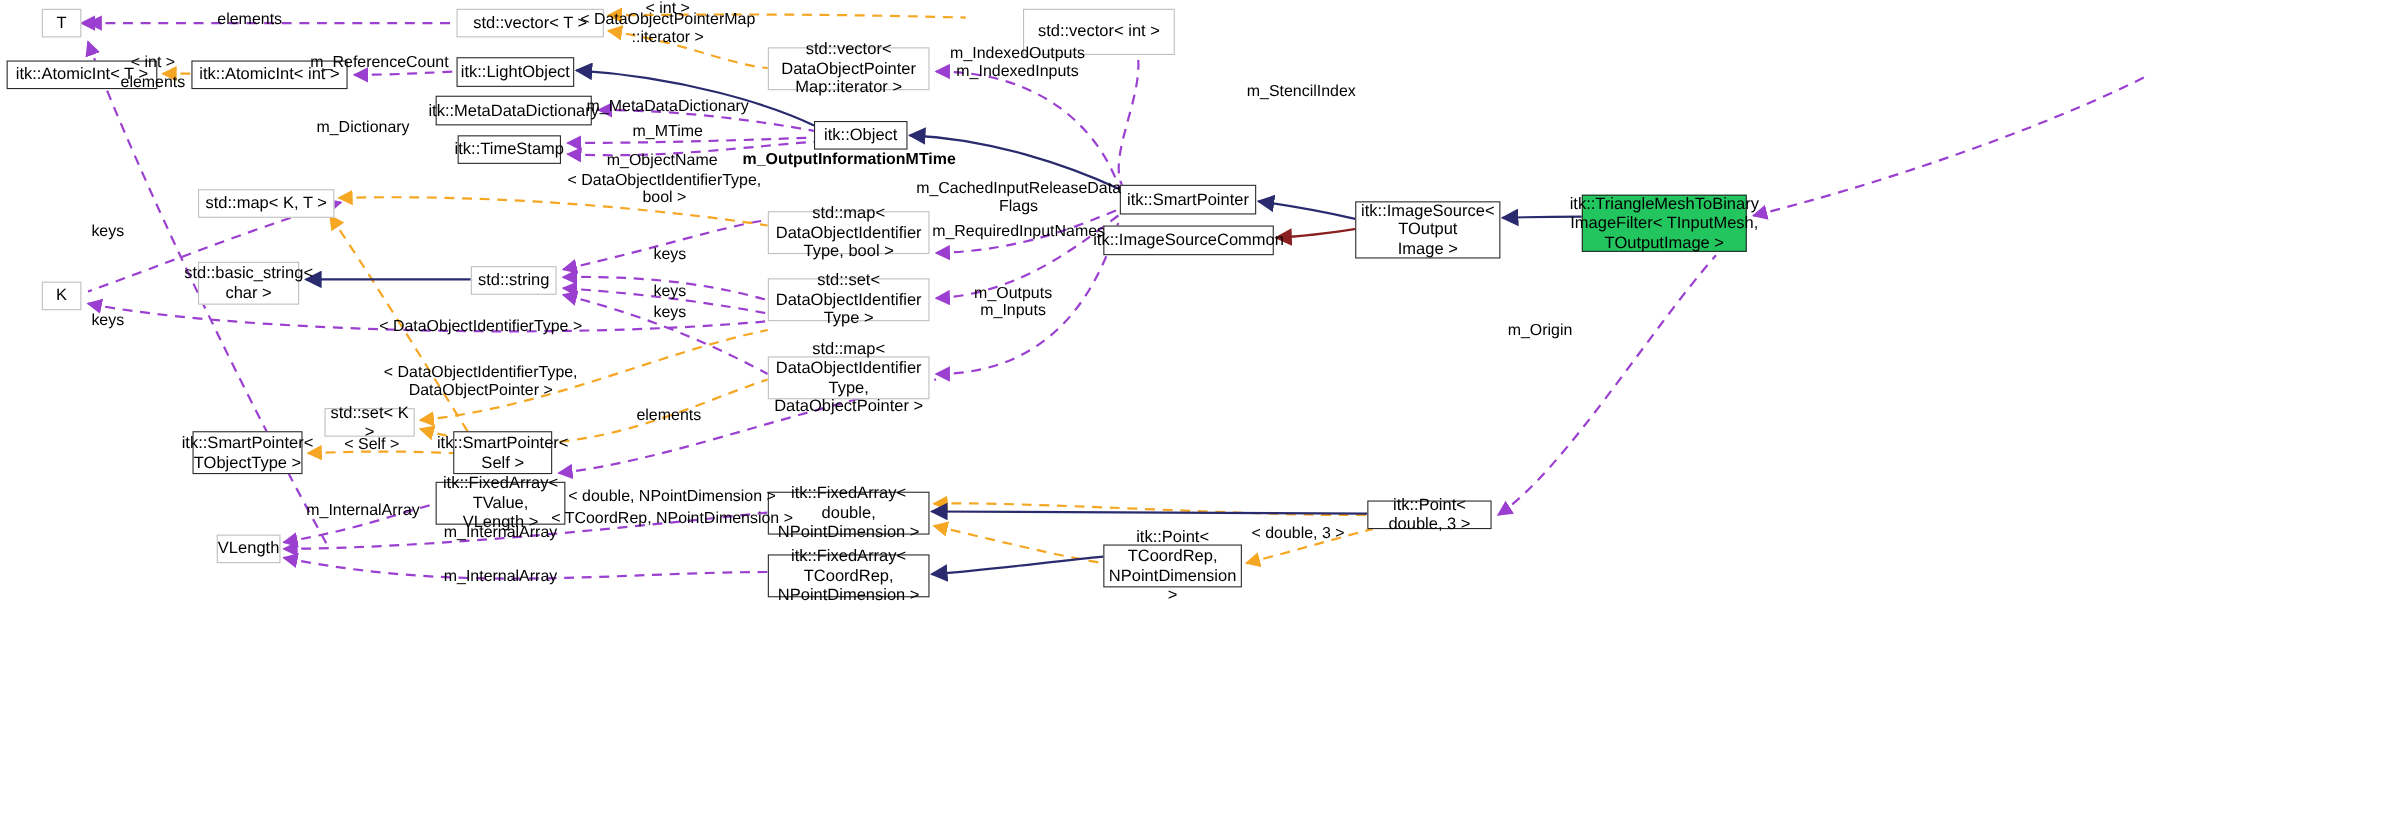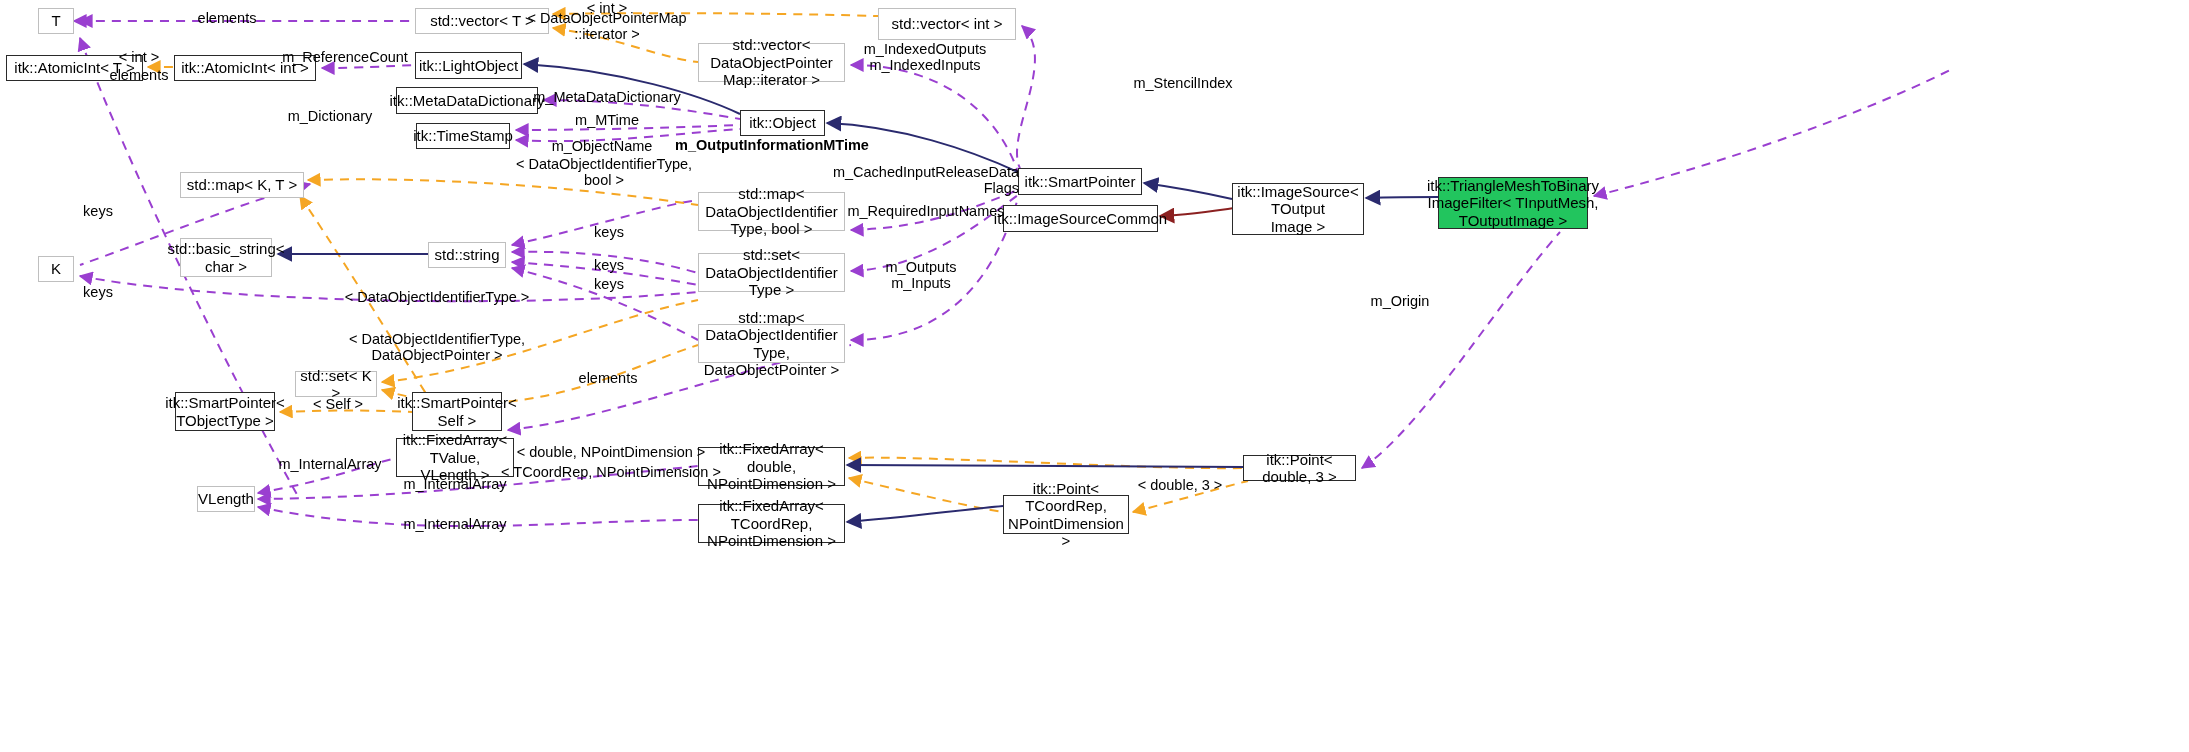--- a/index.html
+++ b/index.html
@@ -136,21 +136,21 @@
     </g>
 
     <g class="protected-edges" stroke="#8b2020" stroke-width="2" fill="none" marker-start="url(#arrow-protect)">
       <path d="M 1160,216 C 1190,215 1215,211 1240,207"></path>
     </g>
   </svg>
 
   <div id="node-layer">
       <div class="node light" style="left: 38px; top: 8px; width: 36px; height: 26px;">T</div>
       <div class="node light" style="left: 415px; top: 8px; width: 134px; height: 26px;">std::vector&lt; T &gt;</div>
-      <div class="node light" style="left: 878px; top: 8px; width: 138px; height: 32px;">std::vector&lt; int &gt;</div>
+      <div class="node light" style="left: 930px; top: 8px; width: 138px; height: 42px;">std::vector&lt; int &gt;</div>
       <div class="node solid" style="left: 6px; top: 55px; width: 137px; height: 26px;">itk::AtomicInt&lt; T &gt;</div>
       <div class="node solid" style="left: 174px; top: 55px; width: 142px; height: 26px;">itk::AtomicInt&lt; int &gt;</div>
       <div class="node solid" style="left: 415px; top: 52px; width: 107px; height: 27px;">itk::LightObject</div>
       <div class="node light" style="left: 698px; top: 43px; width: 147px; height: 39px;">std::vector&lt; DataObjectPointer
 Map::iterator &gt;</div>
       <div class="node solid" style="left: 396px; top: 87px; width: 142px; height: 27px;">itk::MetaDataDictionary</div>
       <div class="node solid" style="left: 416px; top: 123px; width: 94px; height: 26px;">itk::TimeStamp</div>
       <div class="node solid" style="left: 740px; top: 110px; width: 85px; height: 26px;">itk::Object</div>
       <div class="node light" style="left: 180px; top: 172px; width: 124px; height: 26px;">std::map&lt; K, T &gt;</div>
       <div class="node solid" style="left: 1018px; top: 168px; width: 124px; height: 27px;">itk::SmartPointer</div>
@@ -197,21 +197,21 @@
       <div class="edge-label" style="left: 345px; top: 57px;">m_ReferenceCount</div>
       <div class="edge-label" style="left: 139px; top: 57px;">&lt; int &gt;</div>
       <div class="edge-label" style="left: 139px; top: 75px;">elements</div>
       <div class="edge-label" style="left: 607px; top: 97px;">m_MetaDataDictionary</div>
       <div class="edge-label" style="left: 607px; top: 120px;">m_MTime</div>
       <div class="edge-label" style="left: 330px; top: 116px;">m_Dictionary</div>
       <div class="edge-label" style="left: 602px; top: 146px;">m_ObjectName</div>
       <div class="edge-label" style="left: 772px; top: 145px; font-weight: bold;">m_OutputInformationMTime</div>
       <div class="edge-label" style="left: 604px; top: 172px;">&lt; DataObjectIdentifierType,
 bool &gt;</div>
-      <div class="edge-label" style="left: 926px; top: 180px; text-align: right;">m_CachedInputReleaseData
+      <div class="edge-label" style="left: 926px; top: 180px;">m_CachedInputReleaseData
 Flags</div>
       <div class="edge-label" style="left: 926px; top: 211px;">m_RequiredInputNames</div>
       <div class="edge-label" style="left: 98px; top: 211px;">keys</div>
       <div class="edge-label" style="left: 609px; top: 232px;">keys</div>
       <div class="edge-label" style="left: 609px; top: 265px;">keys</div>
       <div class="edge-label" style="left: 609px; top: 284px;">keys</div>
       <div class="edge-label" style="left: 921px; top: 275px;">m_Outputs
 m_Inputs</div>
       <div class="edge-label" style="left: 98px; top: 292px;">keys</div>
       <div class="edge-label" style="left: 437px; top: 297px;">&lt; DataObjectIdentifierType &gt;</div>

